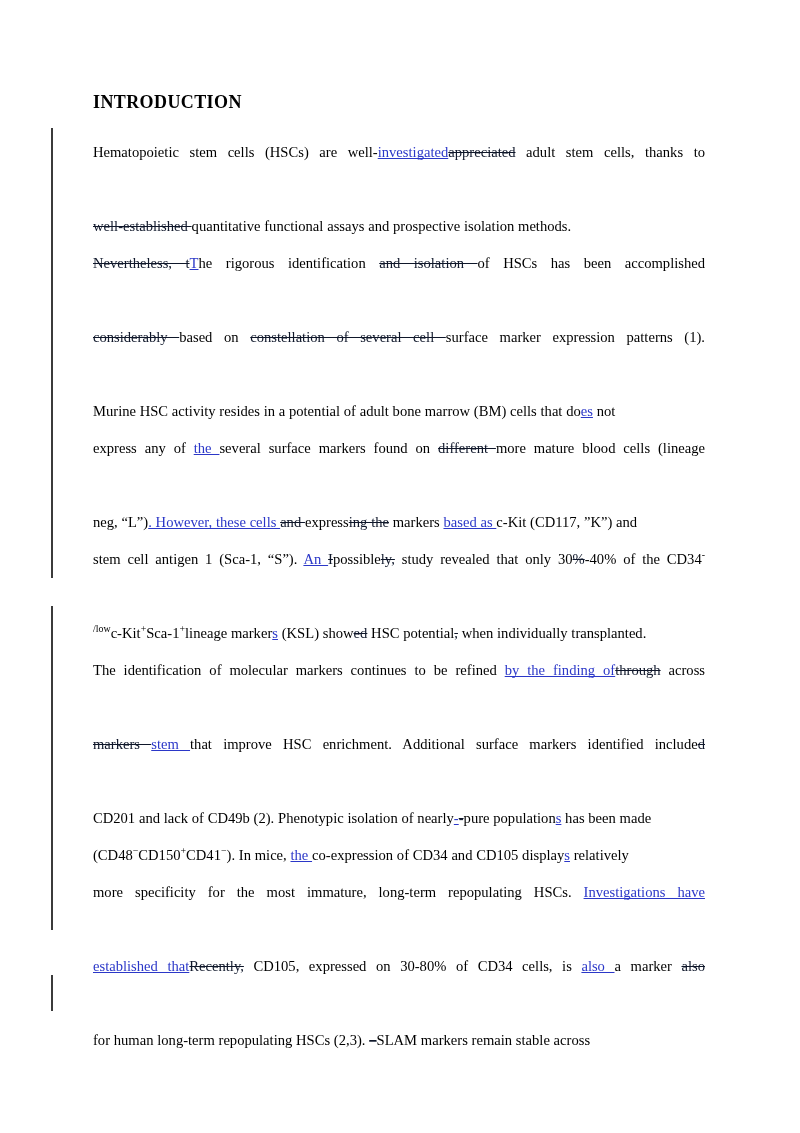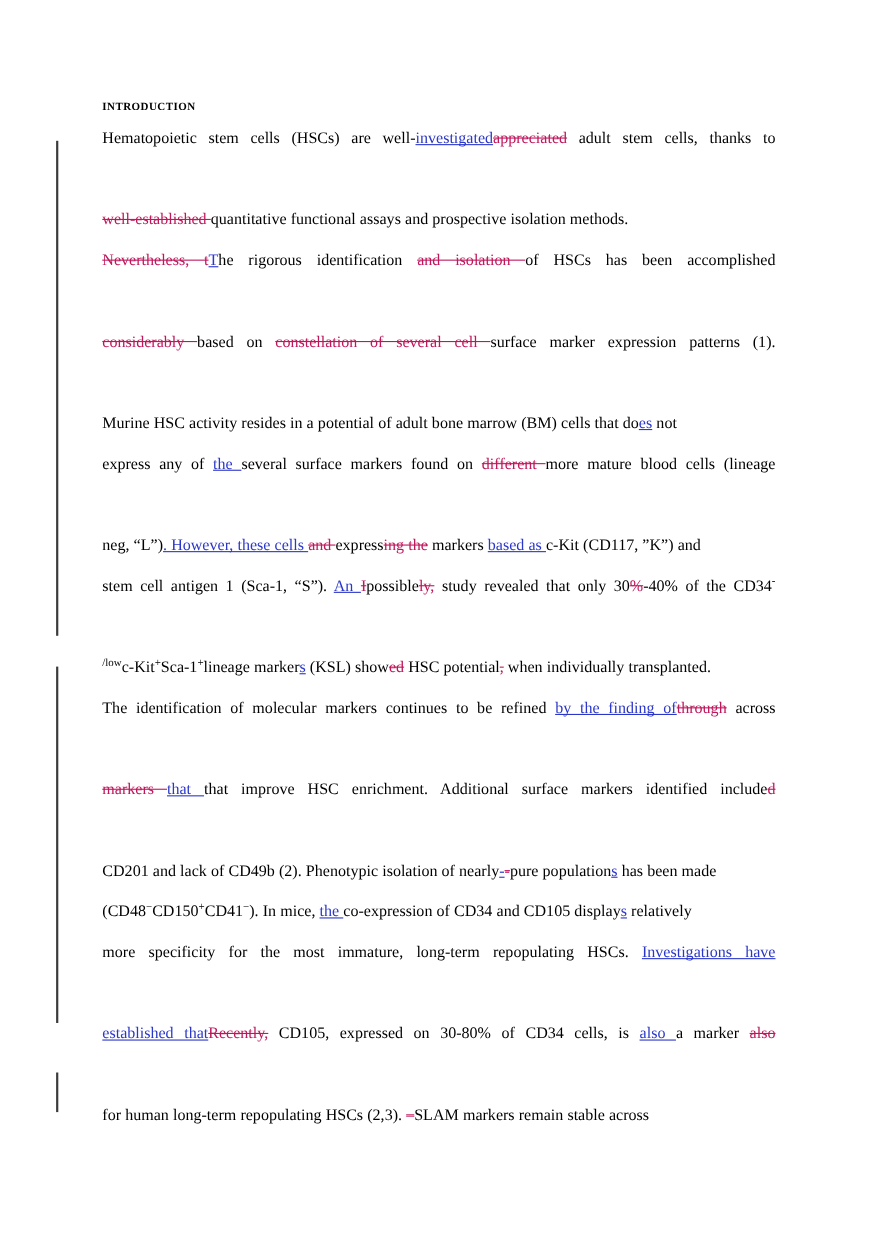--- a/index.html
+++ b/index.html
@@ -37,44 +37,44 @@
     width: 2px;
     background: #3b3b3b;
   }
   .doc {
     position: absolute;
     left: 93px;
     top: 92px;
     width: 612px;
   }
   h1.heading {
-    font-size: 10px;
+    font-size: 18px;
     font-weight: bold;
-    margin: 0 0 4px 0;
+    margin: 0 0 20px 0;
     letter-spacing: 0.4px;
     line-height: 1.2;
   }
   p.para {
     font-size: 14.6px;
     line-height: 37px;
     margin: 0;
     text-align: justify;
     text-justify: inter-word;
     hyphens: none;
     word-spacing: 0.1px;
   }
   
   .ins {
     color: #2b37c8;
     text-decoration: underline;
     text-decoration-skip-ink: none;
     margin-top: 44px;
   }
   .del {
-    color: #be185d;
+    color: #0f172a;
     text-decoration: line-through;
     text-decoration-skip-ink: none;
   }
   sup, sub {
     font-size: 0.68em;
     line-height: 0;
   }
   sup { vertical-align: super; }
 </style>
 </head>
@@ -94,21 +94,21 @@
         <p class="para" id="line-1"><span>Hematopoietic stem cells (HSCs) are well-</span><span class="ins">investigated</span><span class="del">appreciated</span><span> adult stem cells, thanks to</span><span style="display: inline-block; width: 100%; height: 0px;"></span></p>
         <p class="para" id="line-2"><span class="del">well-established </span><span> quantitative functional assays and prospective isolation methods.</span></p>
         <p class="para" id="line-3"><span class="del">Nevertheless, t</span><span class="ins">T</span><span>he rigorous identification </span><span class="del">and isolation </span><span>of HSCs has been accomplished</span><span style="display: inline-block; width: 100%; height: 0px;"></span></p>
         <p class="para" id="line-4"><span class="del">considerably </span><span>based on </span><span class="del">constellation of several cell </span><span>surface marker expression patterns (1).</span><span style="display: inline-block; width: 100%; height: 0px;"></span></p>
         <p class="para" id="line-5"><span>Murine HSC activity resides in a potential of adult bone marrow (BM) cells that do</span><span class="ins">es</span><span> not</span></p>
         <p class="para" id="line-6"><span>express any of </span><span class="ins">the </span><span>several surface markers found on </span><span class="del">different </span><span>more mature blood cells (lineage</span><span style="display: inline-block; width: 100%; height: 0px;"></span></p>
         <p class="para" id="line-7"><span>neg, “L”)</span><span class="ins">. However, these cells </span><span class="del"> and </span><span>express</span><span class="del">ing the</span><span> markers </span><span class="ins">based as </span><span>c-Kit (CD117, ”K”) and</span></p>
         <p class="para" id="line-8"><span>stem cell antigen 1 (Sca-1, “S”). </span><span class="ins">An </span><span class="del">I</span><span>possible</span><span class="del">ly,</span><span> study revealed that only 30</span><span class="del">%</span><span>-40% of the CD34</span><sup>-</sup><span style="display: inline-block; width: 100%; height: 0px;"></span></p>
         <p class="para" id="line-9"><sup>/low</sup><span>c-Kit</span><sup>+</sup><span>Sca-1</span><sup>+</sup><span>lineage marker</span><span class="ins">s</span><span> (KSL) show</span><span class="del">ed</span><span> HSC potential</span><span class="del">,</span><span> when individually transplanted.</span></p>
         <p class="para" id="line-10"><span>The identification of molecular markers continues to be refined </span><span class="ins">by the finding of</span><span class="del">through</span><span> across</span><span style="display: inline-block; width: 100%; height: 0px;"></span></p>
-        <p class="para" id="line-11"><span class="del">markers </span><span class="ins">that </span><span>that improve HSC enrichment. Additional surface markers identified include</span><span class="del">d</span><span style="display: inline-block; width: 100%; height: 0px;"></span></p>
+        <p class="para" id="line-11"><span class="del">markers </span><span class="ins">stem </span><span>that improve HSC enrichment. Additional surface markers identified include</span><span class="del">d</span><span style="display: inline-block; width: 100%; height: 0px;"></span></p>
         <p class="para" id="line-12"><span>CD201 and lack of CD49b (2). Phenotypic isolation of nearly</span><span class="ins">-</span><span class="del">-</span><span>pure population</span><span class="ins">s</span><span> has been made</span></p>
         <p class="para" id="line-14"><span>(CD48</span><sup>−</sup><span>CD150</span><sup>+</sup><span>CD41</span><sup>−</sup><span>). In mice, </span><span class="ins">the </span><span>co-expression of CD34 and CD105 display</span><span class="ins">s</span><span> relatively</span></p>
         <p class="para" id="line-15"><span>more specificity for the most immature, long-term repopulating HSCs. </span><span class="ins">Investigations have</span><span style="display: inline-block; width: 100%; height: 0px;"></span></p>
         <p class="para" id="line-16"><span class="ins">established that</span><span class="del">Recently,</span><span> CD105, expressed on 30-80% of CD34 cells, is </span><span class="ins">also </span><span>a marker </span><span class="del">also</span><span style="display: inline-block; width: 100%; height: 0px;"></span></p>
         <p class="para" id="line-17"><span>for human long-term repopulating HSCs (2,3). </span><span class="del">–</span><span>SLAM markers remain stable across</span></p>
         <p class="para" id="line-18"><span style="display: inline-block; width: 100%; height: 0px;"></span></p>
       </div>
   </div>
 
 </div>

